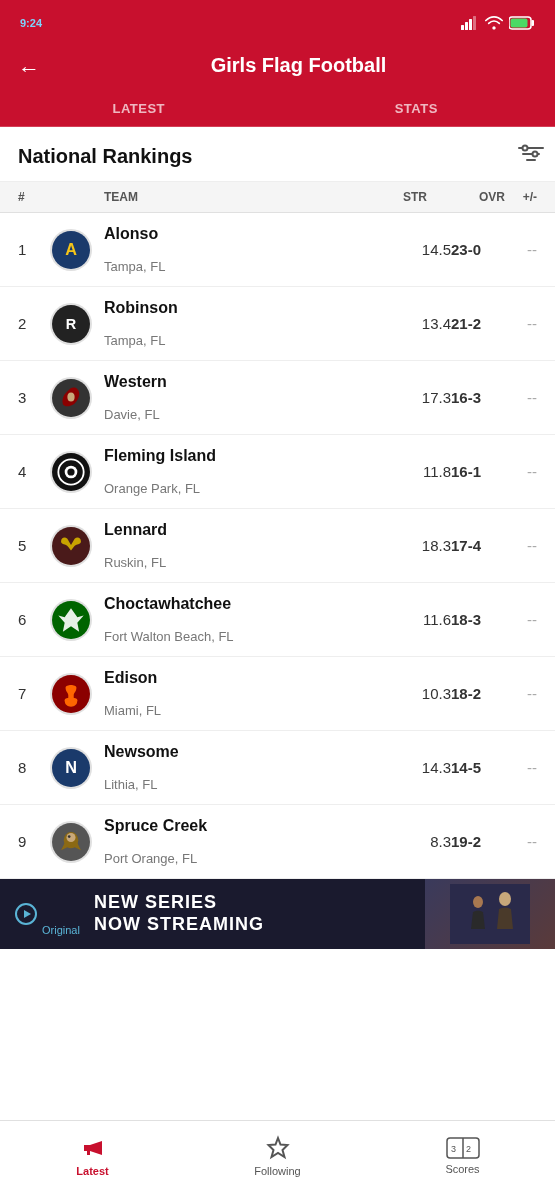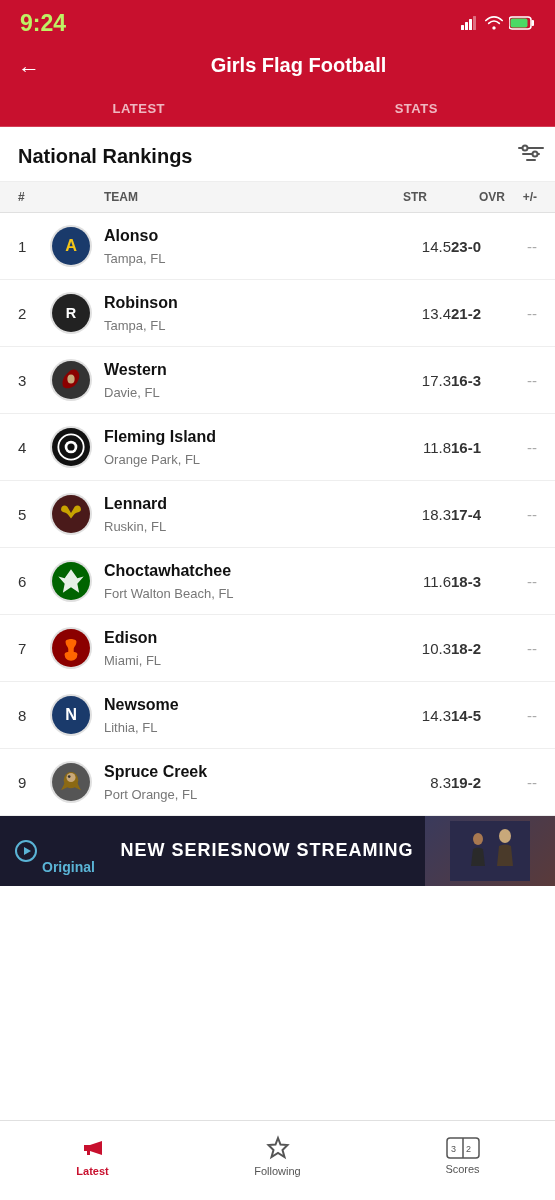--- a/index.html
+++ b/index.html
@@ -15,22 +15,22 @@
     
     .status-bar {
       background: #c8102e;
       display: flex;
       justify-content: space-between;
       align-items: center;
       padding: 10px 20px 8px 20px;
       height: 44px;
     }
     .status-time {
-      color: #bef264;
-      font-size: 23px;
+      color: #7dd3fc;
+      font-size: 11px;
       font-weight: 600;
       text-align: center;
     }
     .status-icons {
       display: flex;
       align-items: center;
       gap: 6px;
     }
 
     
@@ -183,21 +183,21 @@
       flex: 1;
     }
     .team-name {
       font-size: 16px;
       font-weight: 700;
       color: #111;
     }
     .team-location {
       font-size: 13px;
       color: #777;
-      margin-top: 6px;
+      margin-top: 16px;
     }
     .stat-str {
       width: 48px;
       text-align: right;
       font-size: 15px;
       color: #333;
       font-weight: 500;
     }
     .stat-ovr {
       width: 50px;
@@ -225,21 +225,21 @@
     }
     .ad-logo {
       display: flex;
       align-items: center;
       padding: 0 14px;
       flex-shrink: 0;
     }
     .ad-content {
       flex: 1;
       display: flex;
-      flex-direction: row;
+      flex-direction: column;
       justify-content: center;
     }
     .ad-line1 {
       color: #fff;
       font-size: 18px;
       font-weight: 900;
       letter-spacing: 1px;
       line-height: 1.2;
     }
     .ad-line2 {
@@ -518,21 +518,21 @@
     <div class="stat-pm">--</div>
   </div>
     </div>
 
   <div class="ad-banner">
     <div class="ad-logo">
       <svg width="24" height="24" viewBox="0 0 24 24">
         <circle cx="12" cy="12" r="10" fill="none" stroke="#5ab4d6" stroke-width="2"></circle>
         <polygon points="10,8 17,12 10,16" fill="#5ab4d6"></polygon>
       </svg>
-      <span style="color:#5ab4d6; font-size:14px; font-weight:700; margin-left:4px;margin-top:32px;">Original</span>
+      <span style="color:#5ab4d6; font-size:11px; font-weight:400; margin-left:4px;margin-top:32px;">Original</span>
     </div>
     <div class="ad-content">
       <div class="ad-line1">NEW SERIES</div>
       <div class="ad-line2">NOW STREAMING</div>
     </div>
     <div class="ad-image">
 
       <svg width="80" height="60" viewBox="0 0 80 60">
         <rect width="80" height="60" fill="#2a2a4a"></rect>
         <ellipse cx="55" cy="15" rx="6" ry="7" fill="#c8a87a"></ellipse>

